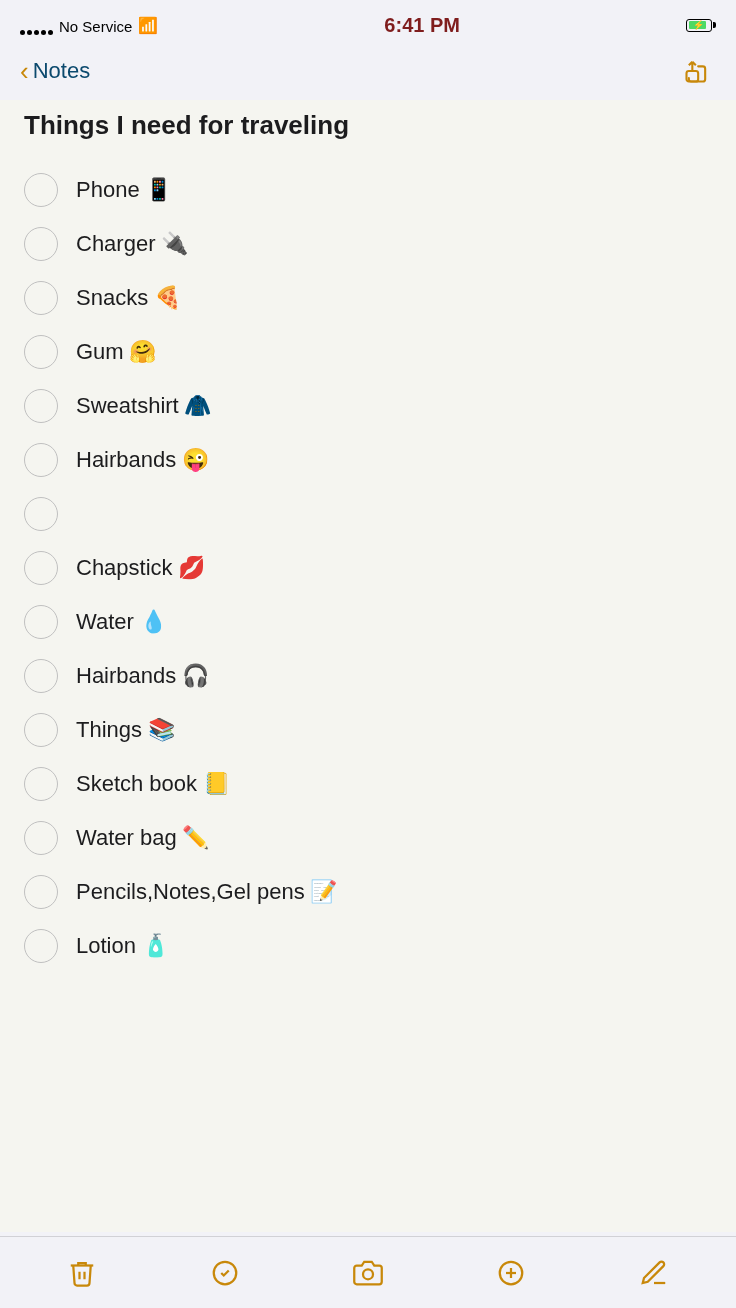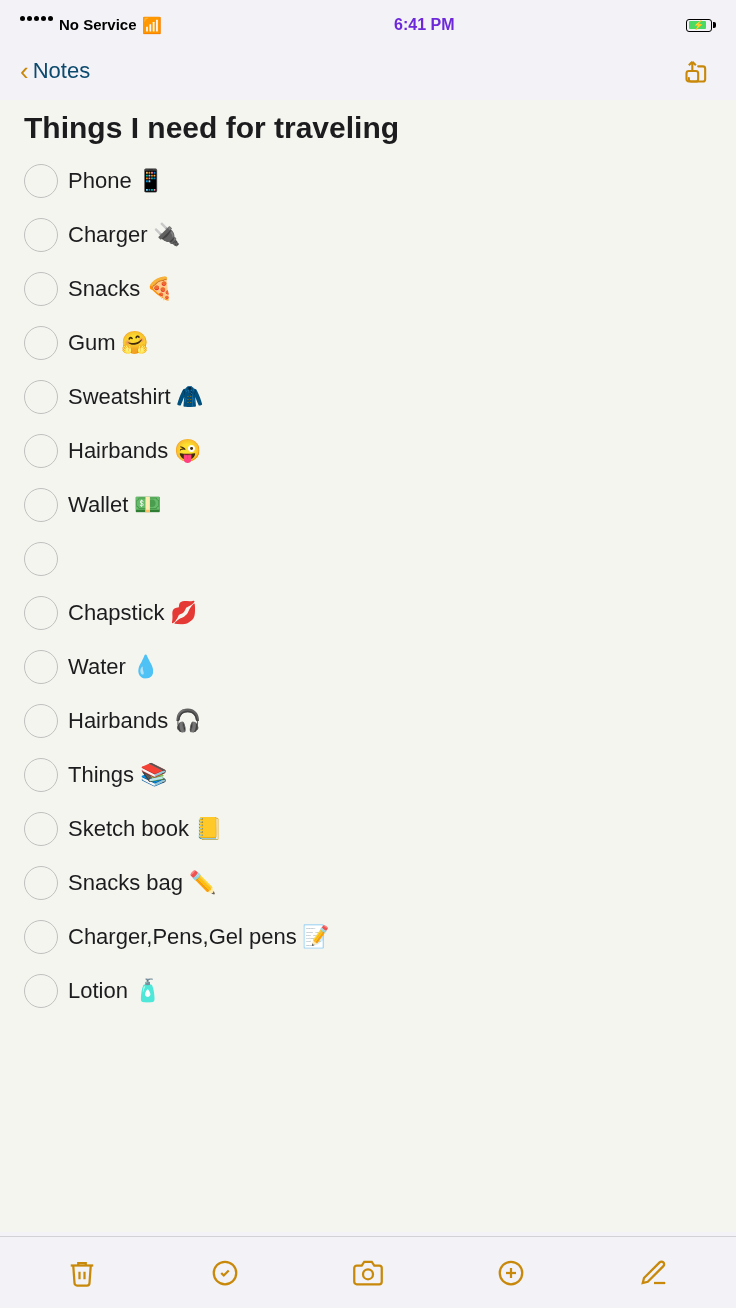--- a/index.html
+++ b/index.html
@@ -15,39 +15,39 @@
     .status-bar {
       display: flex;
       justify-content: space-between;
       align-items: center;
       padding: 8px 20px 4px 20px;
       background: #f2f2f7;
       height: 46px;
     }
     .status-left {
       display: flex;
-      align-items: flex-start;
+      align-items: flex-end;
       gap: 6px;
       font-size: 15px;
-      font-weight: 700;
+      font-weight: 400;
       color: #000;
     }
     .signal-dots {
       display: flex; gap: 2px; align-items: center;
     }
     .signal-dot {
       width: 5px; height: 5px; border-radius: 50%; background: #000;
     }
     .wifi-icon {
       font-size: 16px;
     }
     .status-center {
-      font-size: 16px;
+      font-size: 20px;
       font-weight: 600;
-      color: #6d28d9;
+      color: #7f1d1d;
     }
     .status-right {
       display: flex;
       align-items: center;
       gap: 6px;
     }
     .battery-icon {
       display: inline-flex;
       align-items: center;
       position: relative;
@@ -125,37 +125,37 @@
       font-size: 22px;
     }
 
     
     .content {
       padding: 10px 24px 100px 24px;
       background: #f5f5f0;
       min-height: calc(1308px - 46px - 60px - 70px);
     }
     .page-title {
-      font-size: 30px;
+      font-size: 26px;
       font-weight: 800;
       color: #1c1c1e;
-      margin-bottom: 8px;
+      margin-bottom: 22px;
       line-height: 1.2;
     }
 
     
     .checklist {
       list-style: none;
     }
     .checklist-item {
       display: flex;
       align-items: center;
       padding: 10px 0;
       border-bottom: none;
-      gap: 10px;
+      gap: 18px;
     }
     .checkbox {
       width: 34px;
       height: 34px;
       border-radius: 50%;
       border: 1.5px solid #c0c0c0;
       background: transparent;
       flex-shrink: 0;
       cursor: pointer;
     }
@@ -262,24 +262,20 @@
       <li class="checklist-item">
         <div class="checkbox"></div>
         <span class="item-label">Sweatshirt 🧥</span>
       </li>
       <li class="checklist-item">
         <div class="checkbox"></div>
         <span class="item-label">Hairbands 😜</span>
       </li>
       <li class="checklist-item">
         <div class="checkbox"></div>
-        <span class="item-label">Wallet 💵</span>
-      </li>
-      <li class="checklist-item">
-        <div class="checkbox"></div>
       </li>
       <li class="checklist-item">
         <div class="checkbox"></div>
         <span class="item-label">Chapstick 💋</span>
       </li>
       <li class="checklist-item">
         <div class="checkbox"></div>
         <span class="item-label">Water 💧</span>
       </li>
       <li class="checklist-item">
@@ -289,25 +285,25 @@
       <li class="checklist-item">
         <div class="checkbox"></div>
         <span class="item-label">Things 📚</span>
       </li>
       <li class="checklist-item">
         <div class="checkbox"></div>
         <span class="item-label">Sketch book 📒</span>
       </li>
       <li class="checklist-item">
         <div class="checkbox"></div>
-        <span class="item-label">Snacks bag ✏️</span>
-      </li>
-      <li class="checklist-item">
-        <div class="checkbox"></div>
-        <span class="item-label">Charger,Pens,Gel pens 📝</span>
+        <span class="item-label">Water bag ✏️</span>
+      </li>
+      <li class="checklist-item">
+        <div class="checkbox"></div>
+        <span class="item-label">Pencils,Notes,Gel pens 📝</span>
       </li>
       <li class="checklist-item">
         <div class="checkbox"></div>
         <span class="item-label">Lotion 🧴</span>
       </li>
     </ul>
 </div>
 
 <div class="bottom-toolbar">
   <div class="toolbar-btn">

